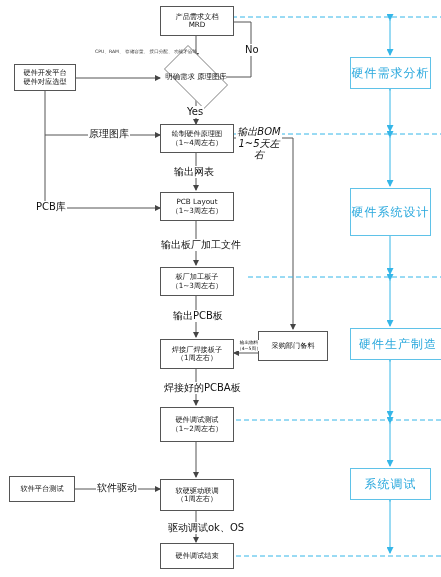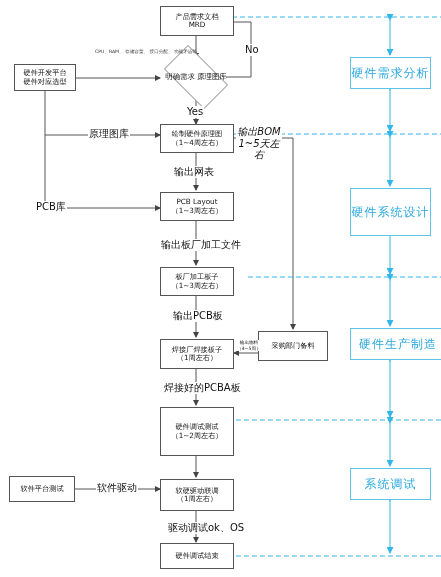--- a/index.html
+++ b/index.html
@@ -162,21 +162,21 @@
       <span class="ln">（1周左右）</span>
     </div>
   </div>
 
   <div class="node" style="left:258px;top:331px;width:70px;height:30px;justify-content:center;">
     <div>
       <span class="ln">采购部门备料</span>
     </div>
   </div>
 
-  <div class="node" style="left:160px;top:407px;width:74px;height:49px;text-align:center;">
+  <div class="node" style="left:160px;top:407px;width:74px;height:35px;text-align:center;">
     <div>
       <span class="ln">硬件调试测试</span>
       <span class="ln">（1~2周左右）</span>
     </div>
   </div>
 
   <div class="node" style="left:160px;top:479px;width:74px;height:32px;">
     <div>
       <span class="ln">软硬驱动联调</span>
       <span class="ln">（1周左右）</span>

